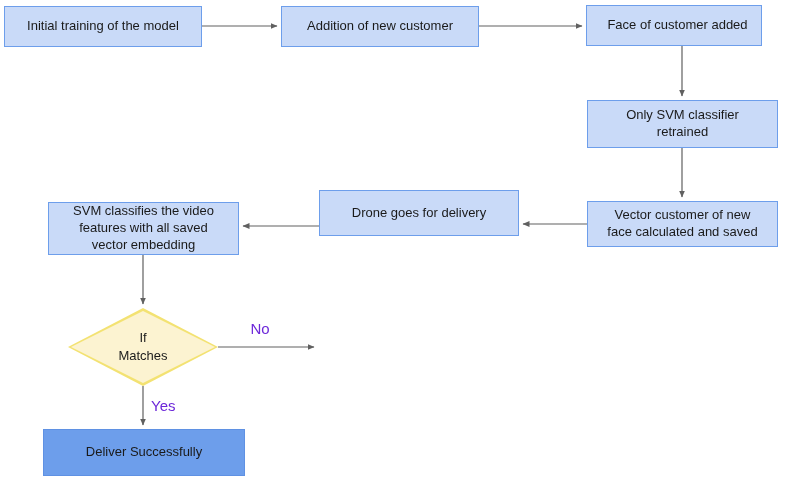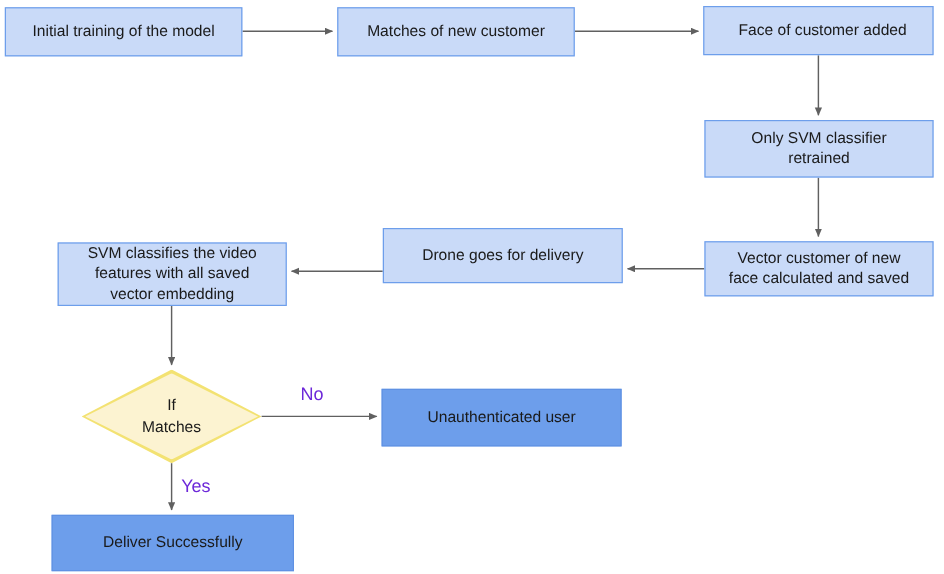--- a/index.html
+++ b/index.html
@@ -105,43 +105,42 @@
     <line class="edge" x1="682" y1="148" x2="682" y2="197" marker-end="url(#arrowhead)"></line>
     <line class="edge" x1="587" y1="224" x2="523" y2="224" marker-end="url(#arrowhead)"></line>
     <line class="edge" x1="319" y1="226" x2="243" y2="226" marker-end="url(#arrowhead)"></line>
     <line class="edge" x1="143" y1="255" x2="143" y2="304" marker-end="url(#arrowhead)"></line>
     <line class="edge" x1="218" y1="347" x2="314" y2="347" marker-end="url(#arrowhead)"></line>
     <line class="edge" x1="143" y1="386" x2="143" y2="425" marker-end="url(#arrowhead)"></line>
   </svg>
 
   <div class="node process" style="left:4px;   top:6px;   width:198px; height:41px;">Initial training of the model</div>
 
-  <div class="node process" style="left:281px; top:6px;   width:198px; height:41px;">Matches of new customer</div>
+  <div class="node process" style="left:281px; top:6px;   width:198px; height:41px;">Addition of new customer</div>
 
-  <div class="node process" style="left:586px; top:5px;   width:192px; height:41px;padding-left:13px;">Face of customer added</div>
+  <div class="node process" style="left:586px; top:5px;   width:176px; height:41px;padding-left:13px;">Face of customer added</div>
 
   <div class="node process" style="left:587px; top:100px; width:191px; height:48px;">Only SVM classifier
 retrained</div>
 
   <div class="node process" style="left:587px; top:201px; width:191px; height:46px;">Vector customer of new
 face calculated and saved</div>
 
   <div class="node process" style="left:319px; top:190px; width:200px; height:46px;">Drone goes for delivery</div>
 
   <div class="node process" style="left:48px;  top:202px; width:191px; height:53px;">SVM classifies the video
 features with all saved
 vector embedding</div>
 
   <div class="diamond-border" style="left:68px; top:308px; width:150px; height:78px;">
     <div class="diamond-fill"></div>
     <div class="diamond-label">If
 Matches</div>
   </div>
 
-  <div class="node terminal" style="left:318px; top:324px; width:200px; height:48px;">Unauthenticated user</div>
 
   <div class="node terminal" style="left:43px;  top:429px; width:202px; height:47px;">Deliver Successfully</div>
 
   <div class="edge-label" style="left:238px; top:320px; width:44px;">No</div>
 
   <div class="edge-label" style="left:151px; top:397px; width:44px; text-align:left;">Yes</div>
 
 </div>
 
 </body></html>

